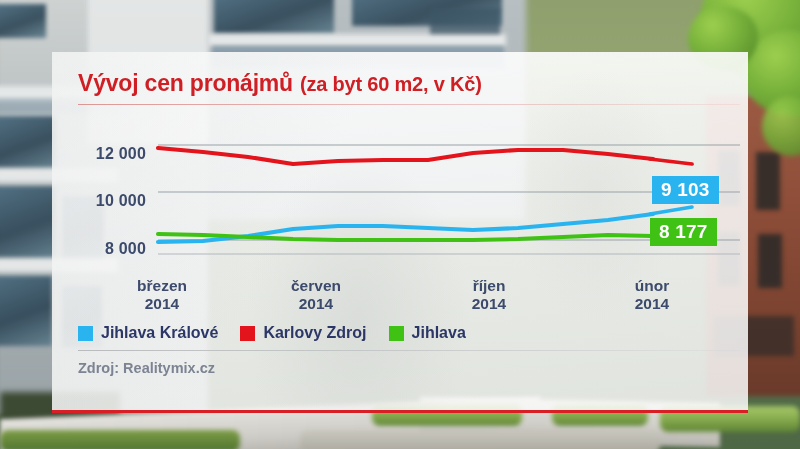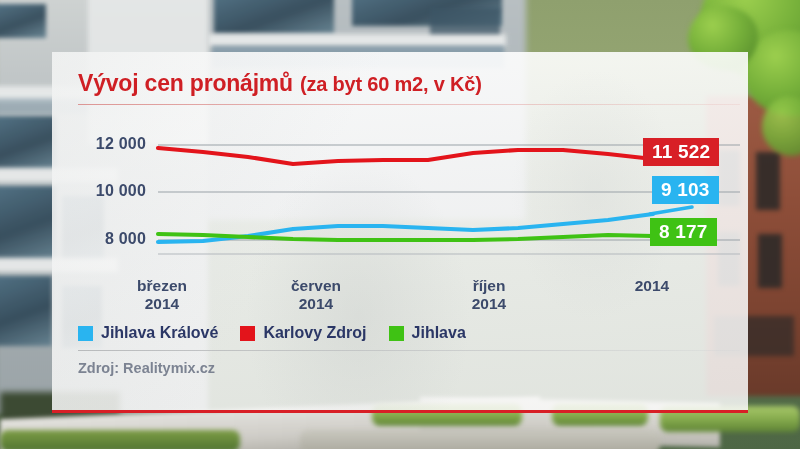--- a/index.html
+++ b/index.html
@@ -103,20 +103,21 @@
 
   
   #chart { position:absolute; left:0; top:0; width:696px; height:361px; }
   #chart-svg { position:absolute; left:0; top:0; }
 
   .ytick {
     position:absolute;
     font-size:16px; font-weight:bold; color:#3c4a6b;
     text-align:right; width:92px;
     letter-spacing:0.2px;
+    margin-top:10px;
   }
   .xtick {
     position:absolute;
     font-size:15.5px; font-weight:bold; color:#3c4a6b;
     text-align:center; width:120px; line-height:1.18;margin-top:17px;
   }
 
   
   .badge {
     position:absolute;
@@ -241,24 +242,24 @@
       </div>
       <div class="xtick" style="left:204px;top:208px;">
         <div>červen</div>
         <div>2014</div>
       </div>
       <div class="xtick" style="left:377px;top:208px;">
         <div>říjen</div>
         <div>2014</div>
       </div>
       <div class="xtick" style="left:540px;top:208px;">
-        <div>2014</div>
-      </div>
-
-      <div class="badge red" style="left:591px;top:86px;">11 522</div>
+        <div>únor</div>
+        <div>2014</div>
+      </div>
+
       <div class="badge blue" style="left:600px;top:124px;">9 103</div>
       <div class="badge green" style="left:598px;top:166px;">8 177</div>
     </div>
 
     <div id="legend">
       <div class="legend-item">
         <span class="sw blue"></span>
         <span class="legend-label">Jihlava Králové</span>
       </div>
       <div class="legend-item">

